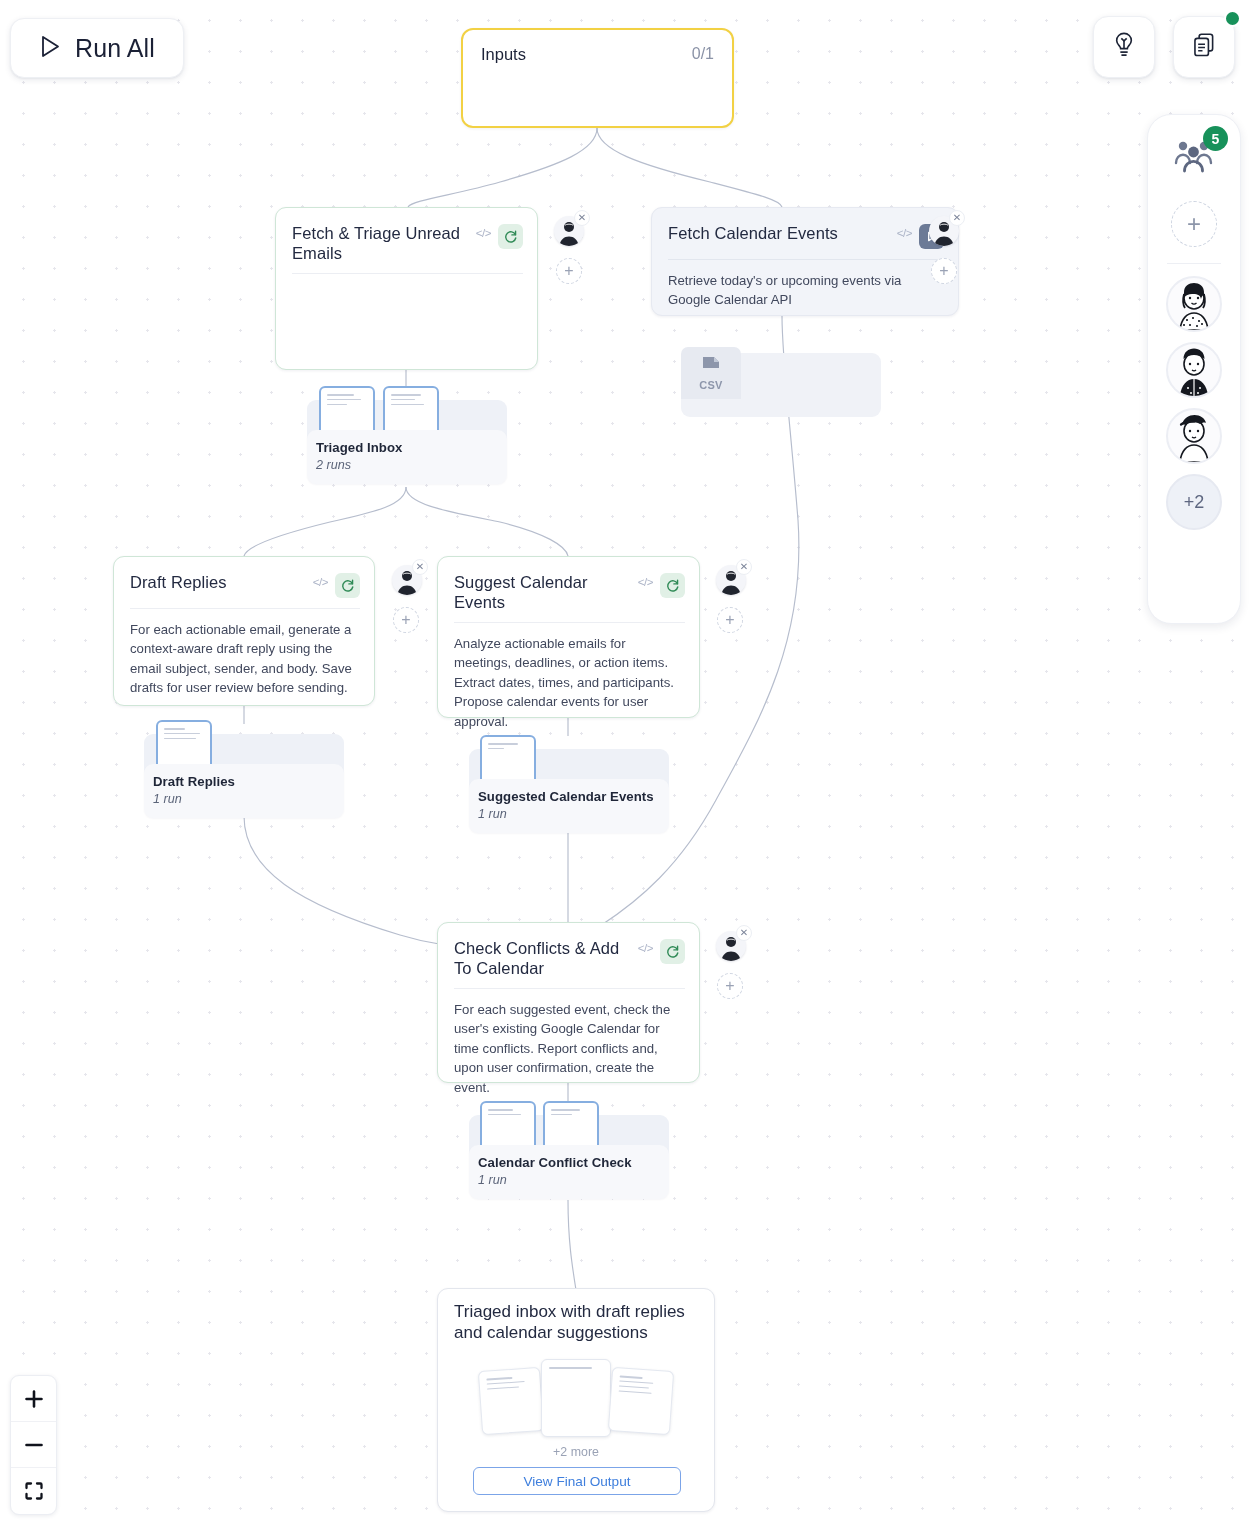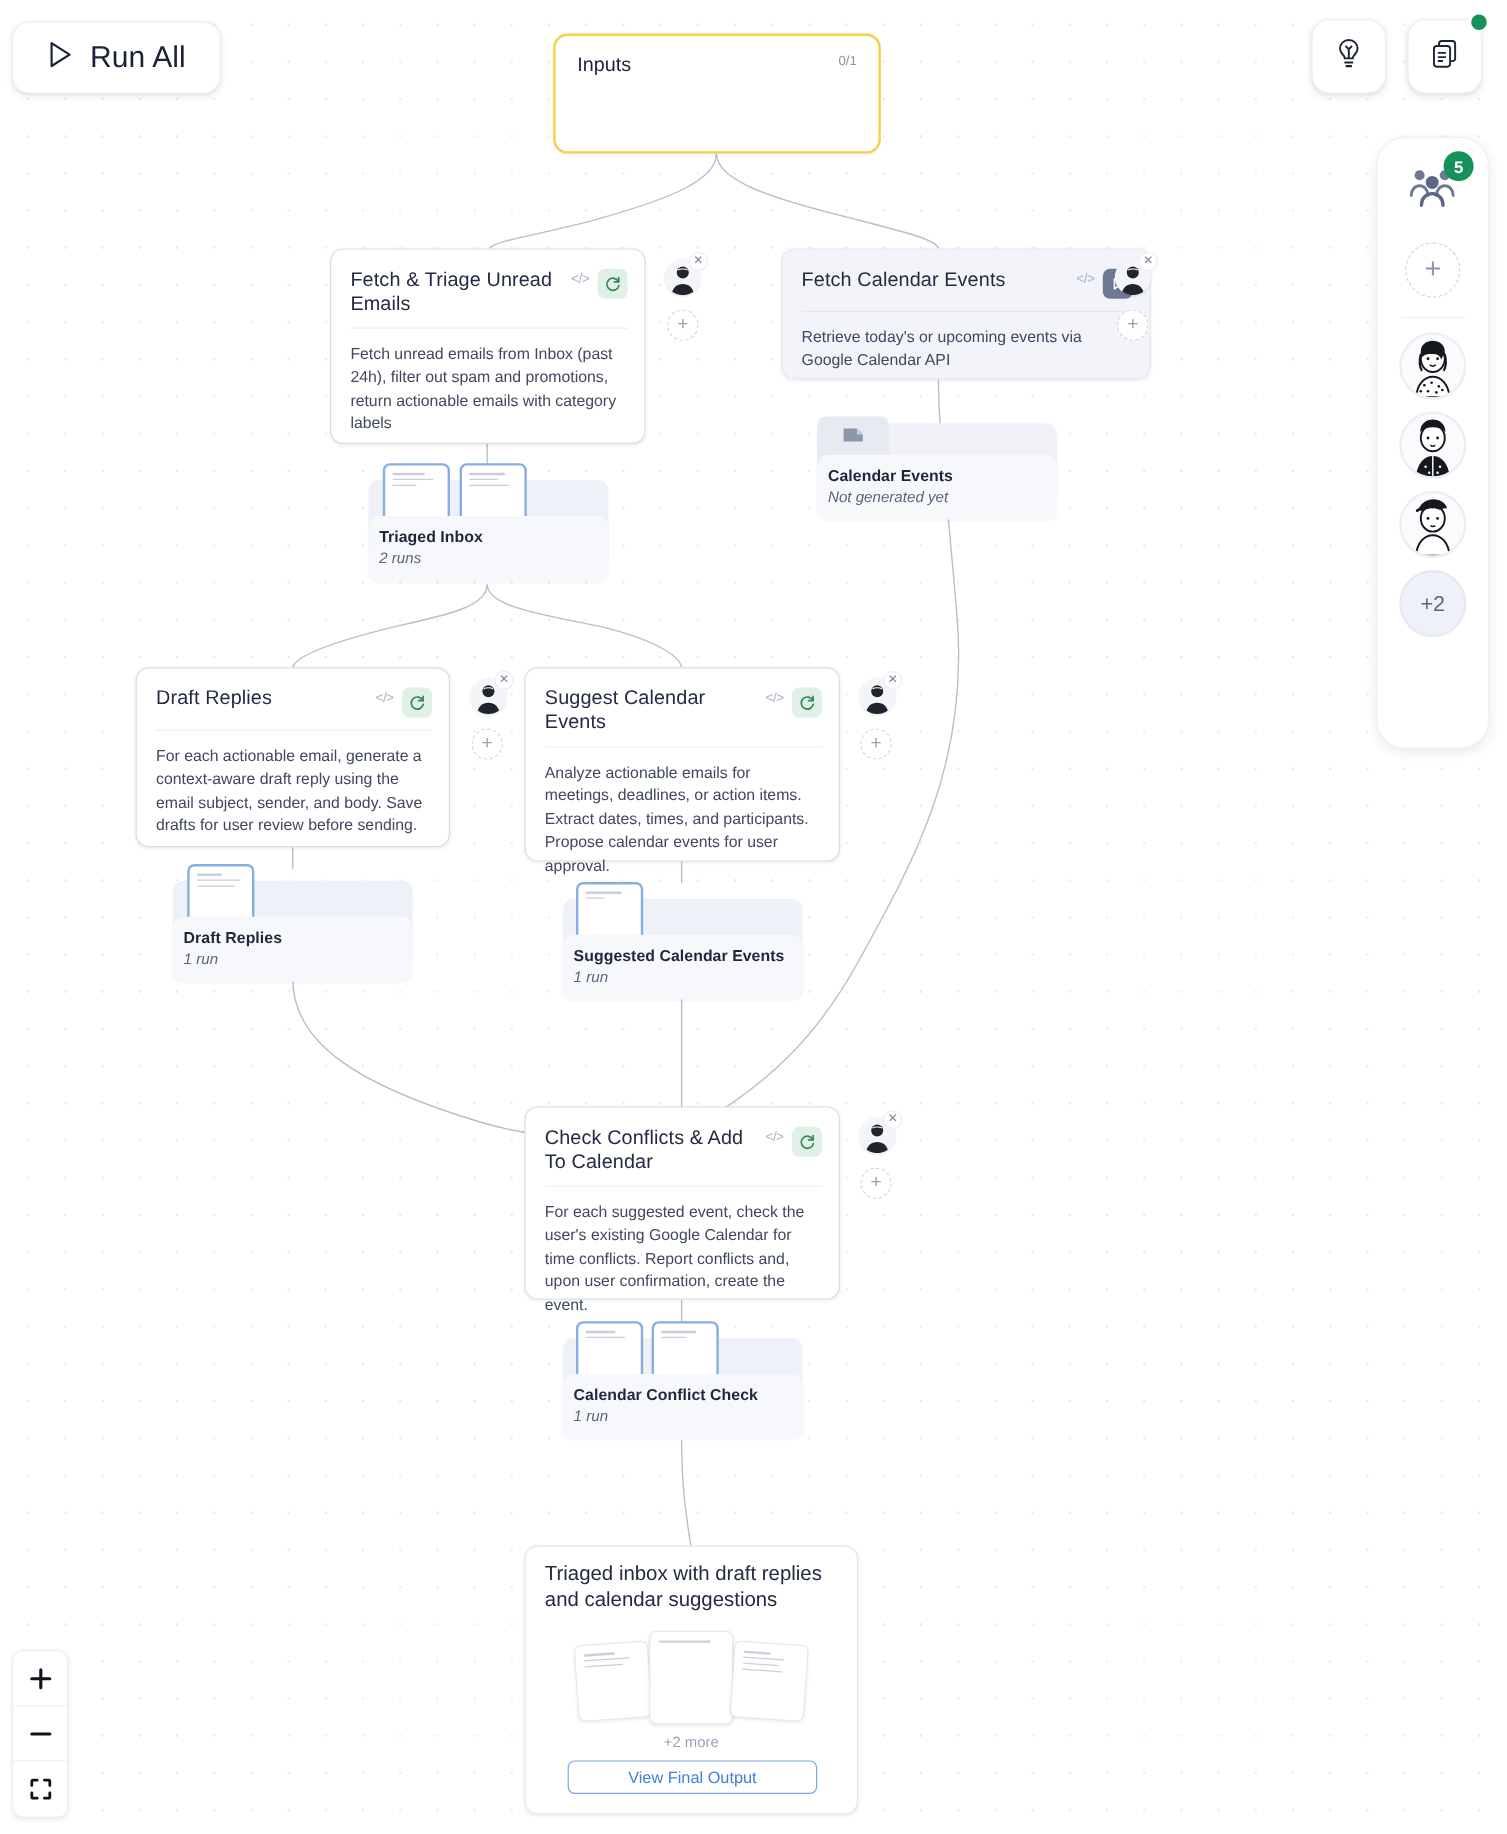--- a/index.html
+++ b/index.html
@@ -85,21 +85,21 @@
   #node-inputs {
     position:absolute; left:461px; top:28px; width: 273px; height: 100px;
     background:#fff; border:2px solid #f2d144; border-radius: 12px;
     box-shadow: 0 1px 3px rgba(25,35,70,.06);
   }
   #node-inputs .inrow1 {
     display:flex; justify-content:space-between; align-items:flex-start;
     padding: 15px 18px 0 18px;
   }
   #node-inputs .intitle { font-size:16.5px; color:#1d2339; }
-  #node-inputs .incount { font-size:11px; color:#8b93a7; }
+  #node-inputs .incount { font-size:16px; color:#8b93a7; }
   #node-inputs .inrow2 {
     display:flex; justify-content:space-between; align-items:center;
     padding: 14px 14px 0 18px;
   }
   #node-inputs .inlabel { font-size:13.6px; color:#9aa1b3; }
   .uploadbtn {
     display:flex; align-items:center; gap:7px;
     background:#f2f4f8; border-radius:7px; padding:7px 14px 7px 12px;
     font-size:13.4px; color:#2b3146; cursor:pointer;
   }
@@ -289,21 +289,20 @@
       <div class="title">Fetch &amp; Triage Unread Emails</div>
       <div class="code-icon">&lt;/&gt;</div>
       <div class="runbtn rerun">
         <svg width="15" height="15" viewBox="0 0 16 16">
             <path d="M13.2 6.1A5.4 5.4 0 1 0 13.6 9.6" fill="none" stroke="#2f8a56" stroke-width="1.5" stroke-linecap="round"></path>
             <path d="M13.4 2.4v3.9h-3.9" fill="none" stroke="#2f8a56" stroke-width="1.5" stroke-linecap="round" stroke-linejoin="round"></path>
           </svg>
       </div>
     </div>
     <div class="divider"></div>
-    <div class="desc">Fetch unread emails from Inbox (past 24h), filter out spam and promotions, return actionable emails with category labels</div>
   </div>
   <div class="chip" style="left:554px; top:216px;">
     <div class="av">
       <svg width="30" height="30" viewBox="0 0 30 30">
           <circle cx="15" cy="11" r="5" fill="#20242e"></circle>
           <path d="M5.5 30c.6-6.2 4.6-9.4 9.5-9.4s8.9 3.2 9.5 9.4z" fill="#20242e"></path>
           <path d="M11 9.2c1.4-1.4 6.6-1.4 8 0" stroke="#fff" stroke-width=".9" fill="none"></path>
         </svg>
     </div>
     <div class="x">✕</div>
@@ -354,24 +353,20 @@
   </div>
 
   <div class="artifact" style="left:681px; top:339px; width:200px; height:92px;">
     <div class="stackbg" style="width:200px; height:64px; background:#f0f2f7;"></div>
     <div class="csvbox">
       <svg width="24" height="22" viewBox="0 0 24 22">
           <path d="M4 2h11l5 5v6H4Z" fill="#8d96ab"></path>
           <path d="M15 2v5h5" fill="#c3cad8"></path>
         </svg>
       <span class="csvlbl">CSV</span>
-    </div>
-    <div class="meta" style="top:40px; width:200px;">
-      <div class="aname">Calendar Events</div>
-      <div class="asub">Not generated yet</div>
     </div>
   </div>
 
   <div class="node done" id="n2" style="left:113px; top:556px; width:262px; height:150px;">
     <div class="head">
       <div class="title">Draft Replies</div>
       <div class="code-icon">&lt;/&gt;</div>
       <div class="runbtn rerun">
         <svg width="15" height="15" viewBox="0 0 16 16">
             <path d="M13.2 6.1A5.4 5.4 0 1 0 13.6 9.6" fill="none" stroke="#2f8a56" stroke-width="1.5" stroke-linecap="round"></path>

